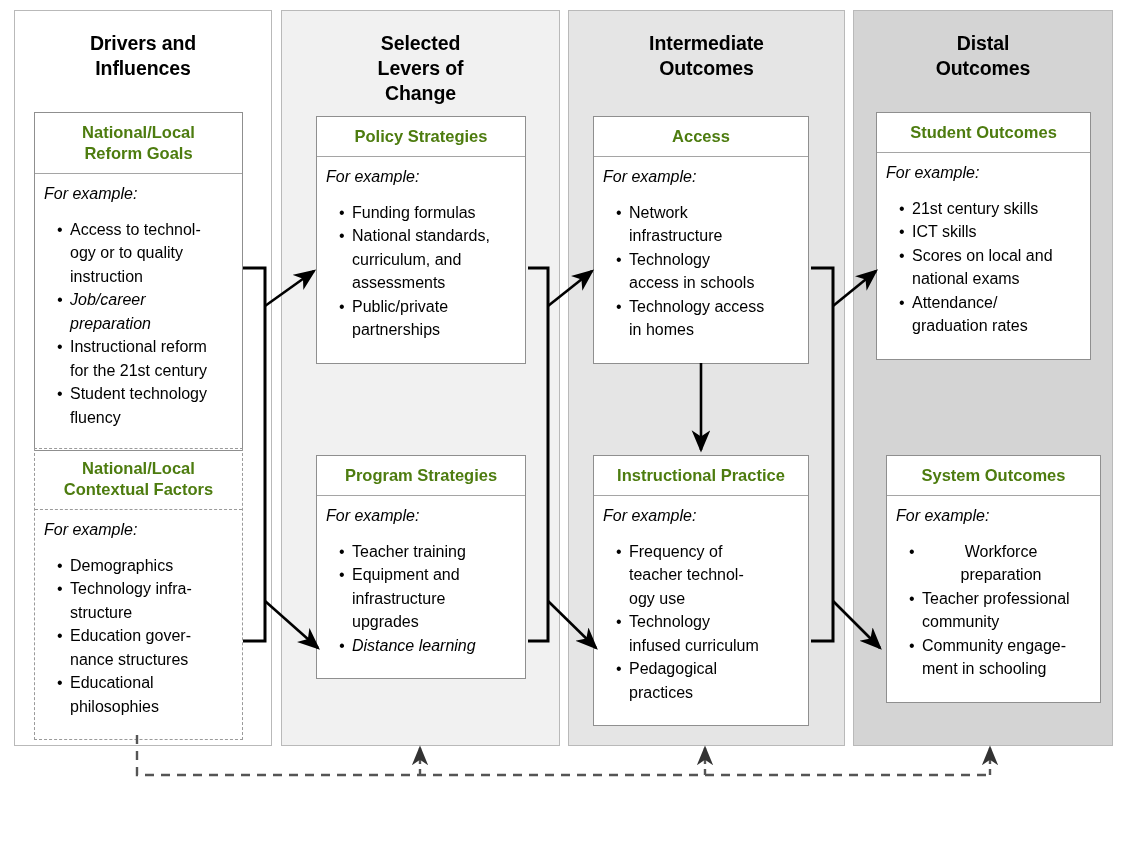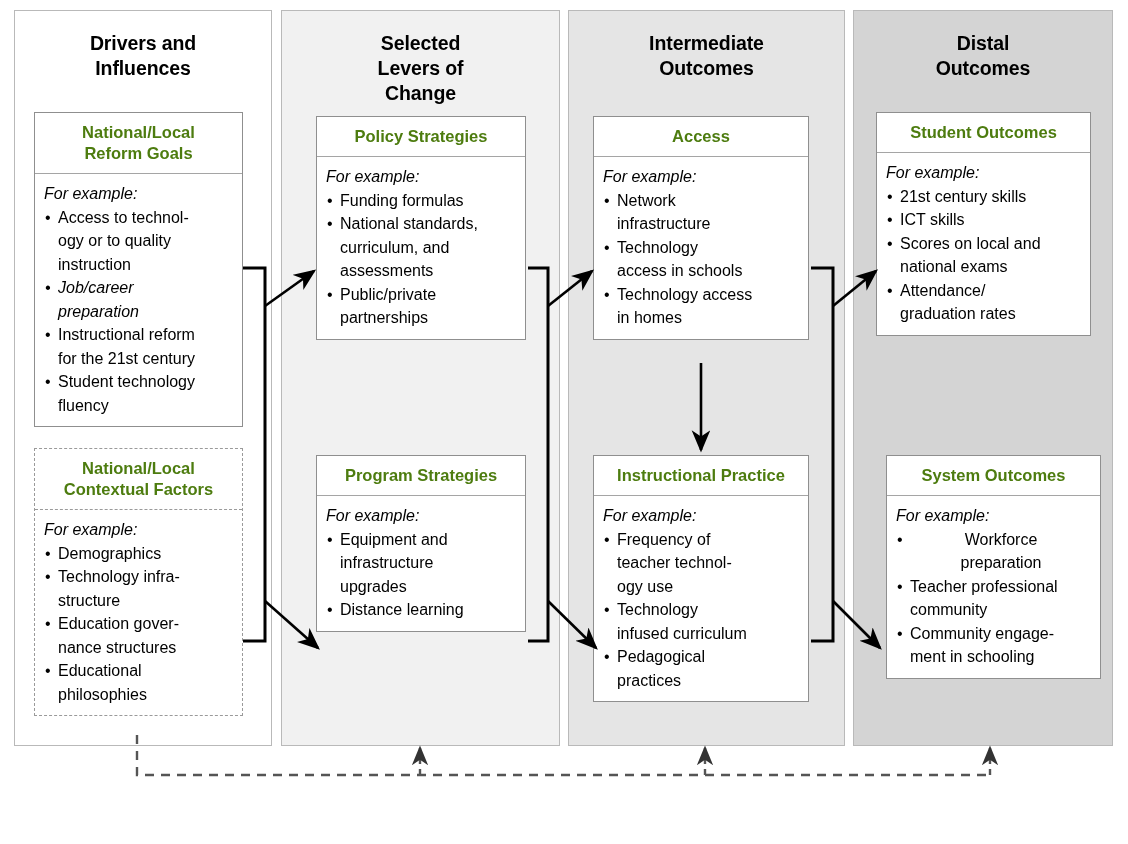--- a/index.html
+++ b/index.html
@@ -78,21 +78,21 @@
     line-height: 23.5px;
     color: #000;
   }
   .eg {
     font-style: italic;
     display: block;
     margin-bottom: 0px;
   }
   ul.items {
     list-style: none;
-    margin: 0;
+    margin: 12px;
     padding: 0;
   }
   ul.items li {
     position: relative;
     padding-left: 14px;
     text-indent: 0;
   }
   ul.items li::before {
     content: "\2022";
     position: absolute;
@@ -181,24 +181,25 @@
 partnerships</li>
         </ul>
     </div>
   </div>
 
   <div class="box" style="left:316px; top:455px; width:210px;">
     <div class="box-header">Program Strategies</div>
     <div class="box-body">
       <span class="eg">For example:</span>
       <ul class="items">
+          <li style="white-space: pre-line;">Teacher training</li>
           <li style="white-space: pre-line;">Equipment and
 infrastructure
 upgrades</li>
-          <li style="white-space: pre-line;">Distance learning</li>
+          <li style="white-space: pre-line; font-style: italic;">Distance learning</li>
         </ul>
     </div>
   </div>
 
   <div class="box" style="left:593px; top:116px; width:216px;">
     <div class="box-header">Access</div>
     <div class="box-body">
       <span class="eg">For example:</span>
       <ul class="items">
           <li style="white-space: pre-line;">Network

